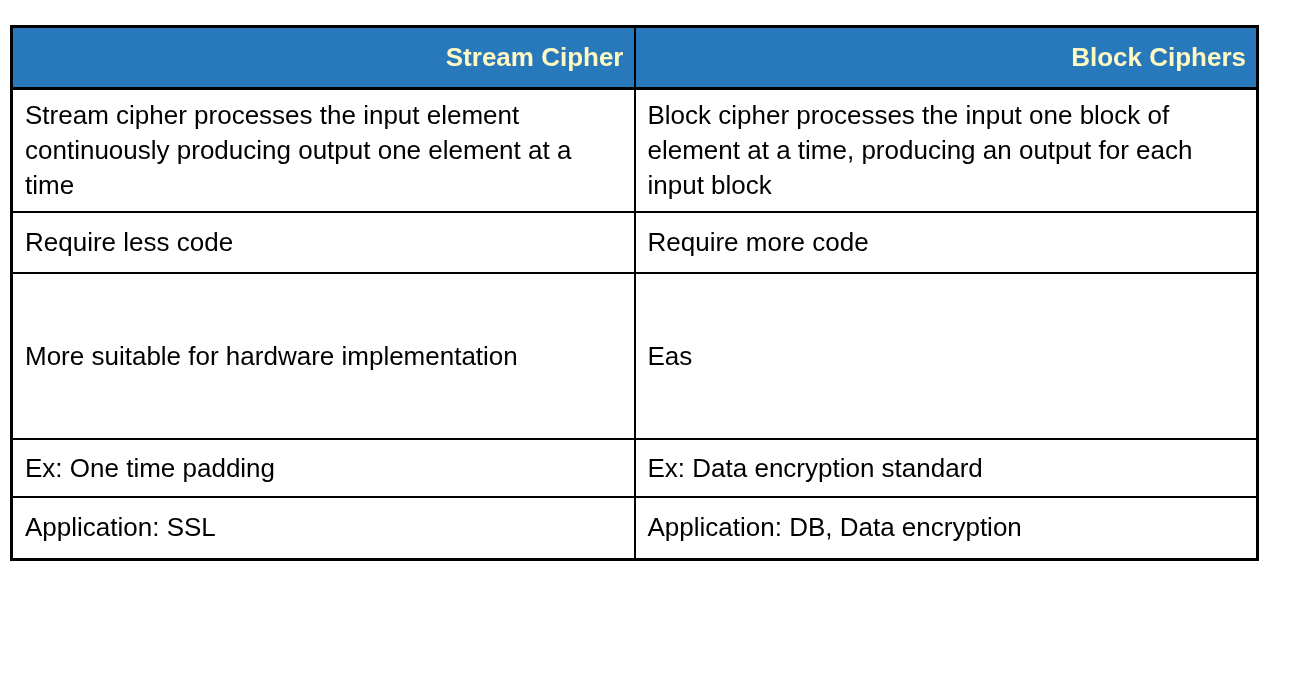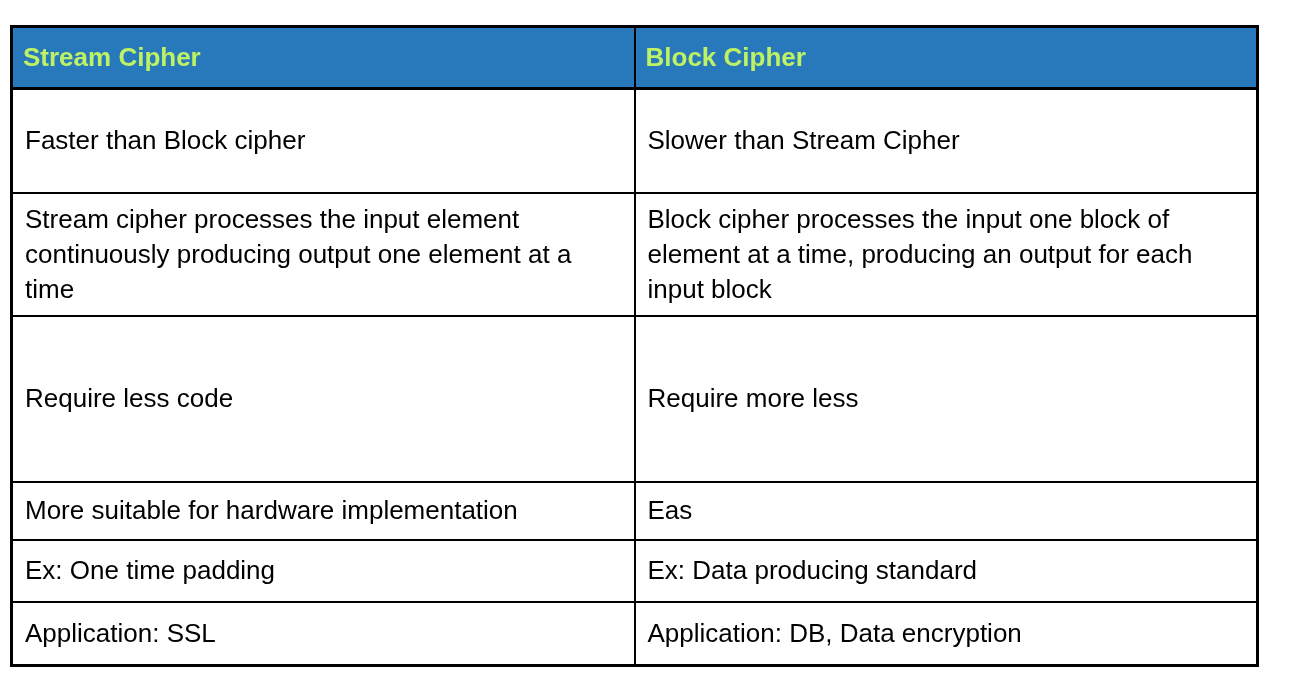--- a/index.html
+++ b/index.html
@@ -30,24 +30,24 @@
   table.cipher-table td {
     border: 2px solid #000000;
     vertical-align: middle;
     box-sizing: border-box;
   }
   table.cipher-table {
     border: 3px solid #000000;
   }
   table.cipher-table th {
     background: #2878bc;
-    color: #bef264;
+    color: #fef9c3;
     font-size: 26px;
     font-weight: bold;
-    text-align: left;
+    text-align: right;
     height: 62px;
     padding: 10px 10px;
     border-bottom-width: 3px;
   }
   table.cipher-table td {
     color: #000000;
     font-size: 26px;
     line-height: 35px;
     text-align: left;
     padding: 8px 16px 8px 12px;
@@ -61,43 +61,39 @@
   tbody tr:nth-child(7) td { height: 53px; font-style: italic; }
 </style>
 </head>
 <body>
 
 <div class="page">
   <table class="cipher-table">
     <thead>
       <tr>
         <th>Stream Cipher</th>
-        <th>Block Cipher</th>
+        <th>Block Ciphers</th>
       </tr>
     </thead>
     <tbody>
-      <tr>
-        <td>Faster than Block cipher</td>
-        <td>Slower than Stream Cipher</td>
-      </tr>
       <tr>
         <td>Stream cipher processes the input element continuously producing output one element at a time</td>
         <td>Block cipher processes the input one block of element at a time, producing an output for each input block</td>
       </tr>
       <tr>
         <td>Require less code</td>
-        <td>Require more less</td>
+        <td>Require more code</td>
       </tr>
       <tr>
         <td>More suitable for hardware implementation</td>
         <td>Eas</td>
       </tr>
       <tr>
         <td>Ex: One time padding</td>
-        <td>Ex: Data producing standard</td>
+        <td>Ex: Data encryption standard</td>
       </tr>
       <tr>
         <td>Application: SSL</td>
         <td>Application: DB, Data encryption</td>
       </tr>
     </tbody>
   </table>
 </div>
 
 </body></html>

